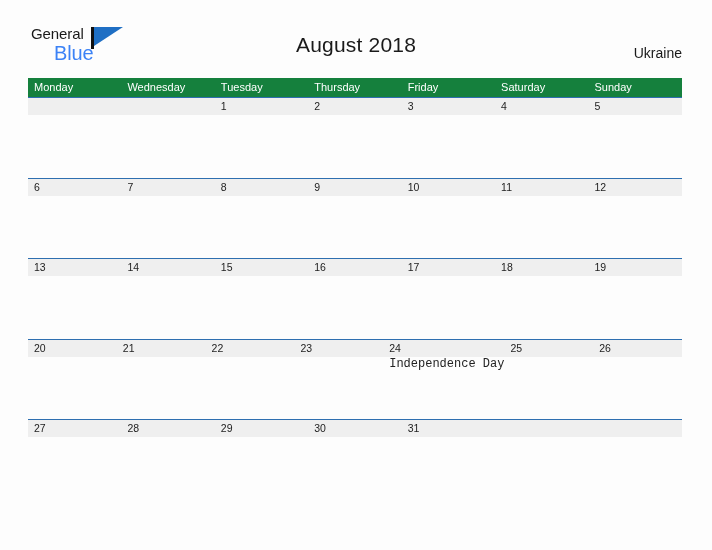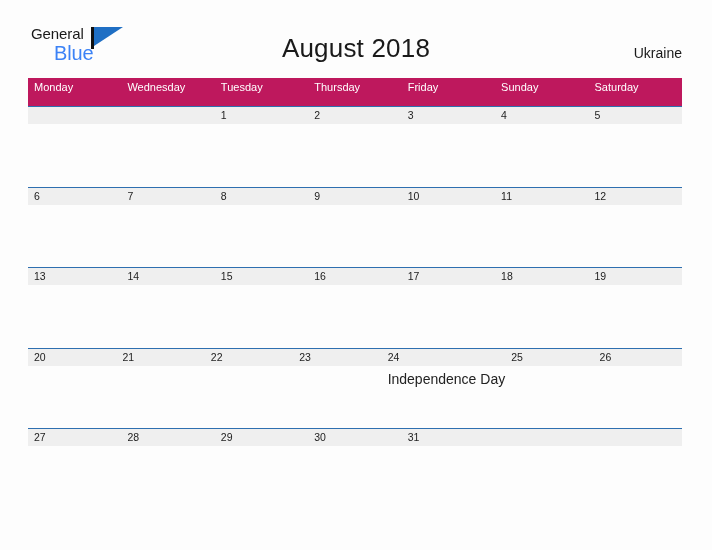--- a/index.html
+++ b/index.html
@@ -74,21 +74,21 @@
     border-left: 29px solid #1f6fc4;
     border-bottom: 19px solid transparent;
   }
 
   .cal-title {
     position: absolute;
     left: 0;
     right: 0;
     top: 33px;
     text-align: center;
-    font-size: 26px;
+    font-size: 21px;
     color: #1a1a1a;
     font-family: "Liberation Sans", sans-serif;
     font-weight: normal;
     letter-spacing: 0.2px;
   }
 
   .region-label {
     position: absolute;
     right: 30px;
     top: 45px;
@@ -101,22 +101,22 @@
   
   .calendar {
     position: absolute;
     left: 28px;
     top: 78px;
     width: 654px;
   }
 
   .weekday-header {
     display: flex;
-    background: #be185d;
-    height: 28px;
+    background: #15803d;
+    height: 19px;
   }
   .weekday-cell {
     flex: 1 1 0;
     color: #ffffff;
     font-size: 11px;
     line-height: 19px;
     padding-left: 6px;
     box-sizing: border-box;
     font-family: "Liberation Sans", sans-serif;
     white-space: nowrap;
@@ -154,25 +154,25 @@
     line-height: 17px;
     height: 17px;
     color: #222222;
     font-family: "Liberation Sans", sans-serif;
   }
   .day-num:empty {
     height: 17px;
   }
   .day-event {
     display: block;
-    font-size: 14px;
+    font-size: 12px;
     line-height: 13px;
     color: #222222;
-    margin-top: 7px;
-    font-family: Liberation Sans, sans-serif;
+    margin-top: 1px;
+    font-family: Liberation Mono, monospace;
     white-space: nowrap;
   }
 </style>
 </head>
 <body>
 
 <div class="page-header">
 
   <div class="logo">
     <span class="logo-general">General</span>
@@ -188,22 +188,22 @@
   <div class="region-label">Ukraine</div>
 </div>
 
 <div class="calendar">
   <div class="weekday-header">
     <div class="weekday-cell">Monday</div>
     <div class="weekday-cell">Wednesday</div>
     <div class="weekday-cell">Tuesday</div>
     <div class="weekday-cell">Thursday</div>
     <div class="weekday-cell">Friday</div>
+    <div class="weekday-cell">Saturday</div>
     <div class="weekday-cell">Sunday</div>
-    <div class="weekday-cell">Saturday</div>
   </div>
 
   <div class="week-row">
     <div class="week-band"></div>
     <div class="day-cell">
       <span class="day-num"></span>
       <span class="day-event"></span>
     </div>
     <div class="day-cell">
       <span class="day-num"></span>

